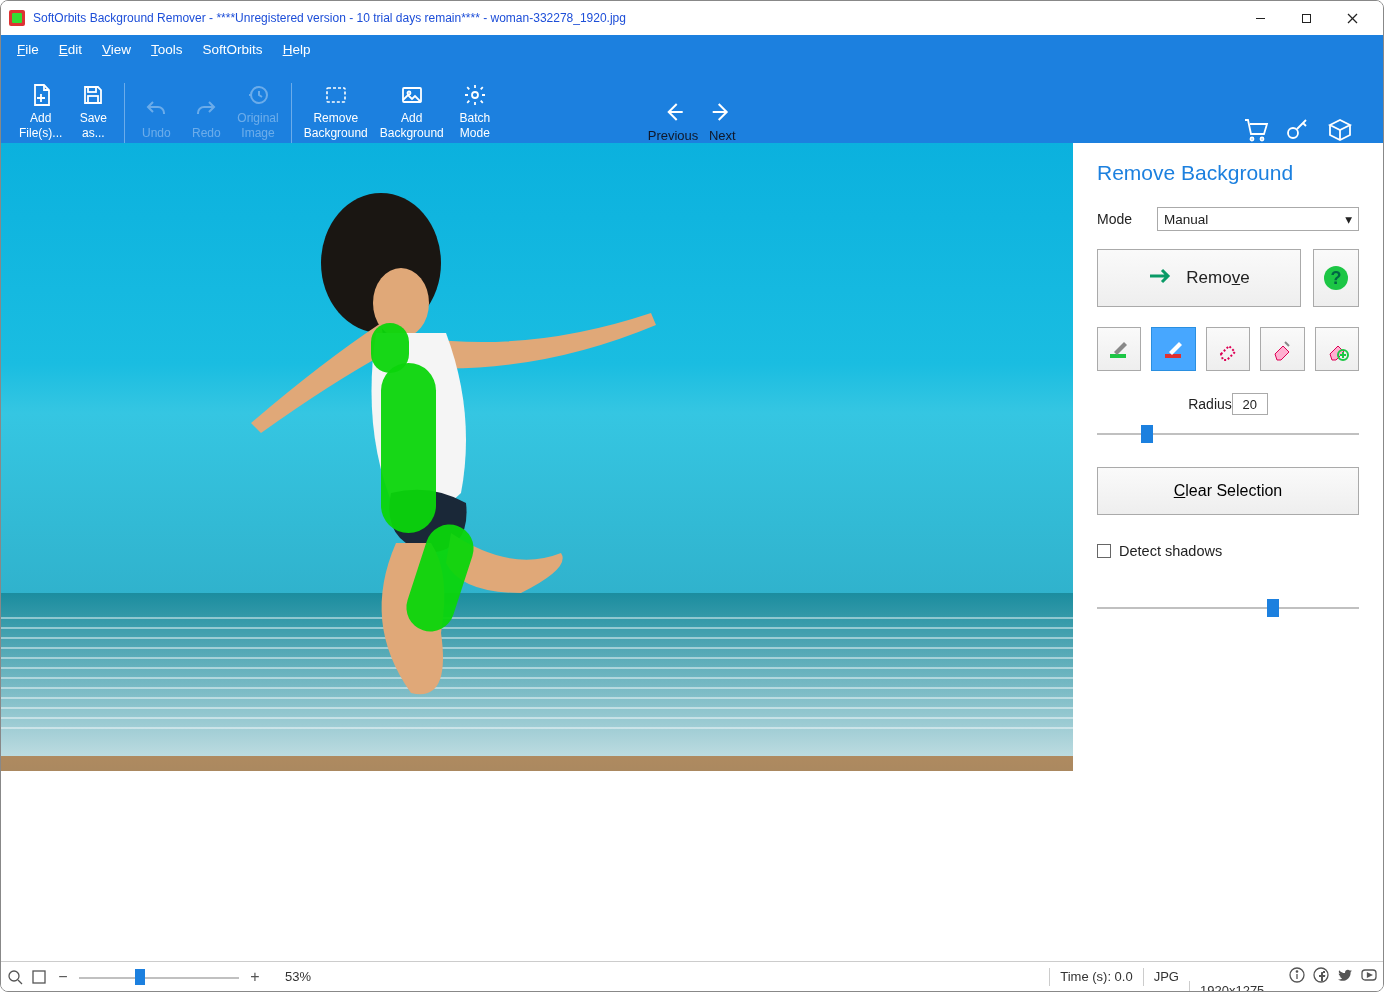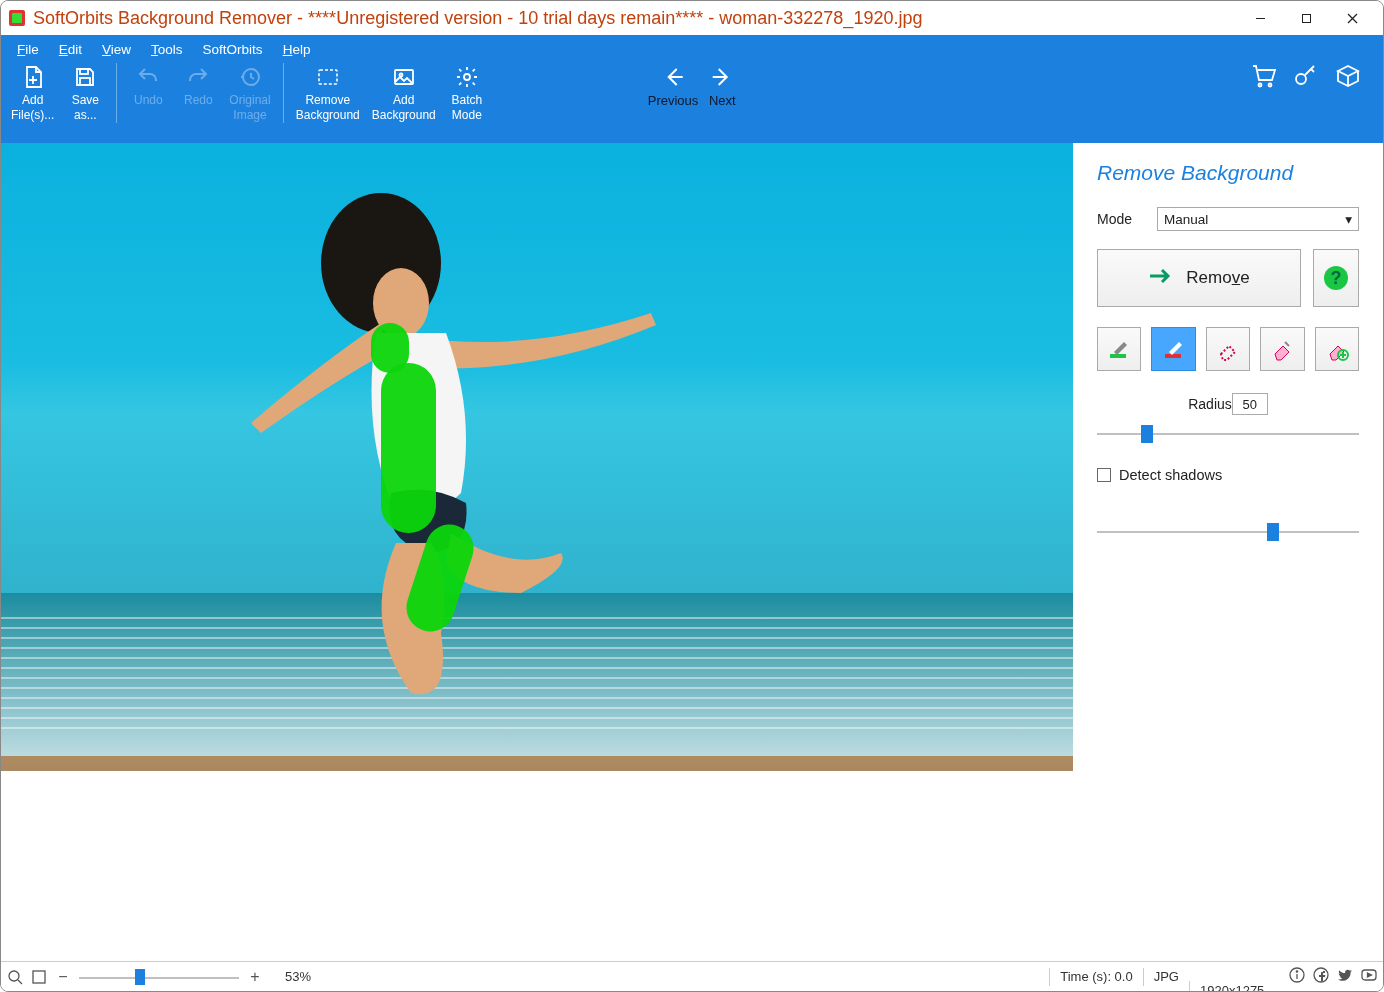--- a/index.html
+++ b/index.html
@@ -1,32 +1,32 @@
 <!DOCTYPE html>
 <html><head>
 <meta charset="utf-8">
 <style>
 * { box-sizing: border-box; margin: 0; padding: 0; font-family: "Segoe UI", Arial, sans-serif; }
 body { width: 1384px; height: 992px; background: #fff; overflow: hidden; display: flex; flex-direction: column; border: 1px solid #888; border-radius: 8px; }
 
 
 .titlebar { height: 34px; display: flex; align-items: center; padding: 0 8px; background: #fff; }
 .titlebar .app-icon { width: 16px; height: 16px; margin-right: 8px; }
-.titlebar .title { font-size: 18px; color: #c2410c; flex: 1; white-space: nowrap; }
+.titlebar .title { font-size: 12px; color: #1d4ed8; flex: 1; white-space: nowrap; }
 .titlebar .win-ctrls { display: flex; gap: 0; }
 .titlebar .win-btn { width: 46px; height: 30px; display: flex; align-items: center; justify-content: center; cursor: pointer; }
 .titlebar .win-btn svg { width: 11px; height: 11px; }
 
 
 .menubar { height: 28px; background: #1c80df; display: flex; align-items: center; padding: 0 6px; }
 .menubar .menu-item { color: #fff; font-size: 13.5px; padding: 4px 10px; cursor: pointer; }
 .menubar .menu-item .ul { text-decoration: underline; }
 
 
-.toolbar { height: 80px; background: #1c80df; display: flex; align-items: flex-start; padding: 0 4px; position: relative; }
+.toolbar { height: 80px; background: #1c80df; display: flex; align-items: flex-end; padding: 0 12px; position: relative; }
 .tool-btn { display: flex; flex-direction: column; align-items: center; justify-content: center; color: #fff; font-size: 12px; padding: 2px 6px; cursor: pointer; line-height: 1.25; text-align: center; min-width: 50px; }
 .tool-btn.disabled { opacity: 0.35; cursor: default; }
 .tool-btn .ticon { width: 24px; height: 24px; margin-bottom: 4px; display:flex; align-items:center; justify-content:center; }
 .tool-sep { width: 1px; height: 60px; background: rgba(255,255,255,0.35); margin: 0 6px; }
 .nav-group { position: absolute; left: 50%; transform: translateX(-50%); display:flex; gap: 10px; }
 .nav-btn { display: flex; flex-direction: column; align-items: center; color: #0f172a; font-size: 13px; cursor: pointer; }
 .nav-btn .nicon { width: 28px; height: 28px; margin-bottom: 2px; }
 .toolbar-right { margin-left: auto; display:flex; gap: 16px; padding-right: 18px; }
 .tr-icon { width: 26px; height: 26px; cursor: pointer; }
 
@@ -37,21 +37,21 @@
 .image-sky { position:absolute; inset:0; background: linear-gradient(180deg, #0bb1de, #1abde1 45%, #35c6e2 55%, #2faec8); height: 60%; }
 .image-sea { position:absolute; left:0; right:0; top:55%; height:20%; background: linear-gradient(180deg, #1b8d9f, #bcdbe0); }
 .image-sand { position:absolute; left:0; right:0; top:55%; height:45%; background: linear-gradient(180deg, #e0a86a, #c79460 20%, #a98860 50%, #8c7a66); }
 .image-waves { position:absolute; left:0; right:0; top:58%; height:14%; background: repeating-linear-gradient(180deg, rgba(255,255,255,.75), rgba(255,255,255,.75) 2px, transparent 2px, transparent 10px); opacity:.6; }
 .figure { position:absolute; left: 250px; top: 30px; width: 420px; height: 560px; }
 .green-mark { position:absolute; background:#0bd50b; border-radius: 30px; opacity:.95; }
 .white-area { position:absolute; left:0; right:0; bottom:0; height: 190px; background:#fff; }
 
 
 .panel { width: 310px; background: #fff; padding: 18px 24px 10px 24px; font-size: 14px; color: #222; overflow-y: auto; }
-.panel h2 { color: #1c80df; font-size: 21px; font-weight: 400; margin-bottom: 22px; font-style: italic; }
+.panel h2 { color: #1c80df; font-size: 21px; font-weight: 400; margin-bottom: 22px; }
 .row { display: flex; align-items: center; margin-bottom: 18px; }
 .row label { width: 60px; }
 .select { flex: 1; height: 24px; border: 1px solid #aaa; padding: 0 6px; font-size: 13.5px; display:flex; align-items:center; justify-content:space-between; cursor:pointer; background:#fff; }
 .btn-row { display:flex; gap: 12px; margin-bottom: 20px; }
 .big-btn { flex:1; height: 58px; border: 1px solid #aaa; background: linear-gradient(#fafafa,#eee); display:flex; align-items:center; justify-content:center; gap:12px; font-size: 17px; cursor:pointer; }
 .help-btn { width: 46px; height: 58px; border: 1px solid #aaa; background: linear-gradient(#fafafa,#eee); display:flex; align-items:center; justify-content:center; cursor:pointer; }
 .tool-row { display:flex; gap: 10px; margin-bottom: 22px; }
 .mini-tool { width: 48px; height: 44px; border: 1px solid #aaa; background: linear-gradient(#fafafa,#eee); display:flex; align-items:center; justify-content:center; cursor:pointer; }
 .mini-tool.active { background: #47a7ff; border-color: #2a8fe0; }
 .label-val { display:flex; justify-content: center; align-items:center; margin-bottom: 8px; }
@@ -307,27 +307,28 @@
           <svg width="26" height="26" viewBox="0 0 26 26">
             <path d="M6 18l8-8 6 6-8 8H8z" fill="#ffb0d0" stroke="#d05"></path>
             <circle cx="19" cy="19" r="5" fill="none" stroke="#1cc645" stroke-width="2"></circle>
             <path d="M19 16v6M16 19h6" stroke="#1cc645" stroke-width="2"></path>
           </svg>
         </div>
     </div>
 
     <div class="label-val">
       <span>Radius</span>
-      <span class="numbox">50</span>
+      <span class="numbox">20</span>
     </div>
     <div class="slider">
       <div class="track"></div>
         <div class="thumb" style="left: 44px;"></div>
     </div>
 
+    <button class="wide-btn"><span style="text-decoration:underline">C</span>lear Selection</button>
 
     <div class="chk-row">
       <div class="chk"></div>
       <span>Detect shadows</span>
     </div>
 
     <div class="slider">
       <div class="track"></div>
         <div class="thumb" style="left: 170px;"></div>
     </div>

